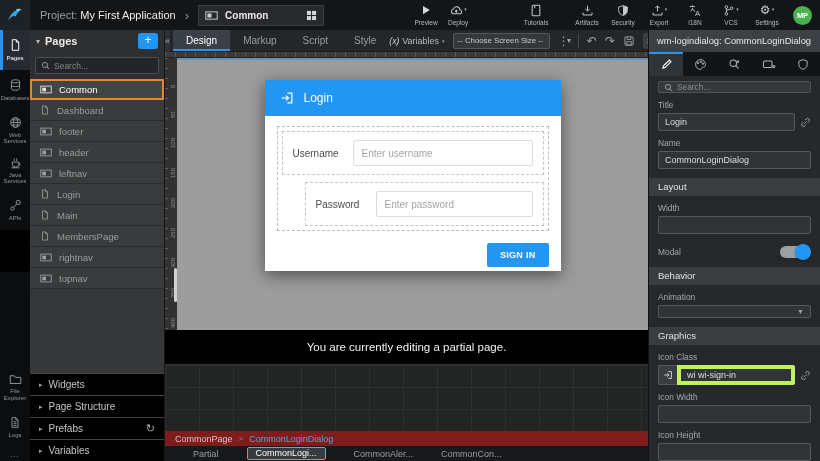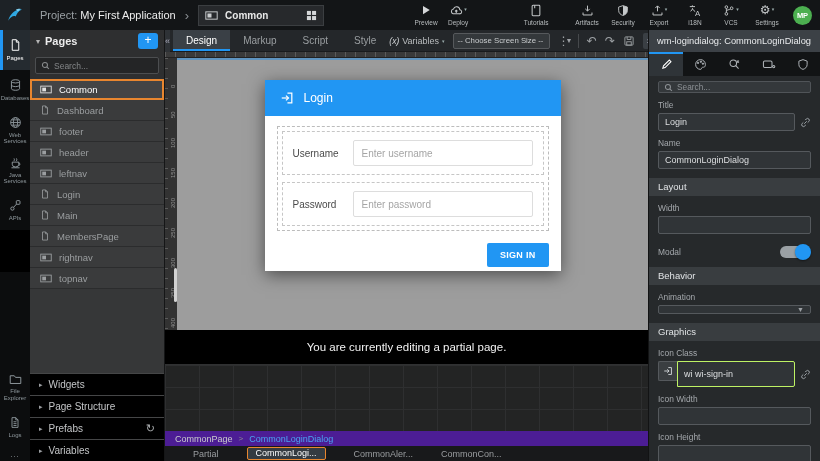--- a/index.html
+++ b/index.html
@@ -80,32 +80,32 @@
   .vscroll-thumb { position:absolute; right:0; top:210px; width:3px; height:34px; background:#d2d2d2; border-radius:2px; }
 
   .overlay { flex:1; background:#9d9d9d; border-top:2px solid #5f94c0; position:relative; }
 
   
   .dialog { width:296px; margin:20px auto 0; background:#fff; box-shadow:0 4px 16px rgba(0,0,0,.5); }
   .dlg-header { height:36px; display:flex; align-items:center; gap:10px; padding:0 15px; color:#fff; font-size:12px; }
   .dlg-body { padding:10px 12px 0; }
   .outer-dashed { border:1px dashed #bcbcbc; padding:4px; }
   .field-row { border:1px dashed #c6c6c6; background:#fff; display:flex; align-items:center; padding:8px 10px; }
-  .field-row + .field-row { margin-top:7px; }
+  .field-row + .field-row { margin-top:7px;margin-left:23px; }
   .f-label { width:60px; font-size:10px; color:#4a4a4a; }
   .f-input { flex:1; height:26px; border:1px solid #ddd; border-radius:2px; padding:0 8px; font-size:10px; color:#333; background:#fff; outline:none; font-family:"Liberation Sans",sans-serif; width:50px; }
   .f-input::placeholder { color:#a5a5a5; }
   .dlg-footer { padding:12px 12px 4px; display:flex; justify-content:flex-end; }
   .signin-btn { background:#2196F3; color:#fff; border:none; font-size:9px; font-weight:bold; letter-spacing:.3px; padding:7px 13px; border-radius:2px; cursor:pointer; font-family:"Liberation Sans",sans-serif; }
 
   .banner { height:34px; background:#000; color:#f2f2f2; display:flex; align-items:center; justify-content:center; font-size:11.5px; flex:0 0 34px; }
   .grid-area { height:67px; flex:0 0 67px; background-color:#232424; border-top:1px solid #303132;
                background-image:linear-gradient(#2e2f30 1px,transparent 1px),linear-gradient(90deg,#2e2f30 1px,transparent 1px);
                background-size:34px 22px; }
-  .breadcrumb-bar { height:15px; background:#4c1d95; display:flex; align-items:center; gap:6px; padding:0 10px; font-size:9px; flex:0 0 15px; }
+  .breadcrumb-bar { height:15px; background:#7f1d1d; display:flex; align-items:center; gap:6px; padding:0 10px; font-size:9px; flex:0 0 15px; }
   .bc-page { color:#c9cbcd; cursor:pointer; }
   .bc-sep { color:#8a8d90; font-size:8px; }
   .bc-widget { color:#4aa3f0; cursor:pointer; }
   .bottom-tabs { height:15px; background:#18191b; display:flex; align-items:center; gap:28px; padding:0 28px; font-size:9px; color:#9a9da0; flex:0 0 15px; }
   .btab { cursor:pointer; white-space:nowrap; }
   .btab.active { background:#343b41; border:1.5px solid #E8862F; border-radius:2px; color:#fff; padding:0px 8px 1px; }
 
   
   .inspector { width:172px; flex:0 0 172px; background:#26292b; border-left:1px solid #121314; display:flex; flex-direction:column; }
   .insp-title { height:22px; background:#3c4146; color:#e8eaec; font-size:9.3px; display:flex; align-items:center; padding:0 8px; white-space:nowrap; overflow:hidden; flex:0 0 22px; }
@@ -122,21 +122,21 @@
   .link-ic { color:#9fa6ab; flex:0 0 auto; cursor:pointer; }
   .section-hdr { margin:9px -9px 0; background:#393d40; padding:3px 9px 4px; font-size:9.5px; color:#e0e3e5; flex:0 0 auto; }
   .modal-row { margin-top:12px; display:flex; align-items:center; justify-content:space-between; }
   .toggle { width:29px; height:12px; background:#9aa0a4; border-radius:6px; position:relative; cursor:pointer; margin-right:2px; }
   .toggle .knob { position:absolute; right:-2px; top:-2px; width:16px; height:16px; border-radius:50%; background:#2196F3; box-shadow:0 1px 2px rgba(0,0,0,.45); }
   .fselect { margin-top:3px; height:18px; background:#303437; border:1px solid #55595d; border-radius:2px; display:flex; align-items:center; justify-content:space-between; padding:0 6px; font-size:9px; color:#c5c8ca; cursor:pointer; }
   .fselect .selchev { font-size:7px; color:#9da1a5; }
   .iconclass-row { display:flex; align-items:center; gap:5px; margin-top:3px; }
   .icc-group { flex:1; display:flex; }
   .icc-prefix { width:19px; height:20px; background:#3a3e41; border:1px solid #55595d; border-right:none; border-radius:2px 0 0 2px; display:flex; align-items:center; justify-content:center; color:#cfd3d6; }
-  .icc-input { flex:1; width:40px; height:26px; background:#303437; border:1px solid #bef264; border-radius:0 2px 2px 0; padding:0 6px; font-size:9px; color:#dddfe1; outline:none; font-family:"Liberation Sans",sans-serif; }
+  .icc-input { flex:1; width:40px; height:20px; background:#303437; border:4px solid #bef264; border-radius:0 2px 2px 0; padding:0 6px; font-size:9px; color:#dddfe1; outline:none; font-family:"Liberation Sans",sans-serif; }
 </style>
 </head>
 <body>
 
 <div class="app">
 
   <header class="topbar">
     <div class="logo-box">
       <span>
         <svg width="18" height="18" viewBox="0 0 16 16">

